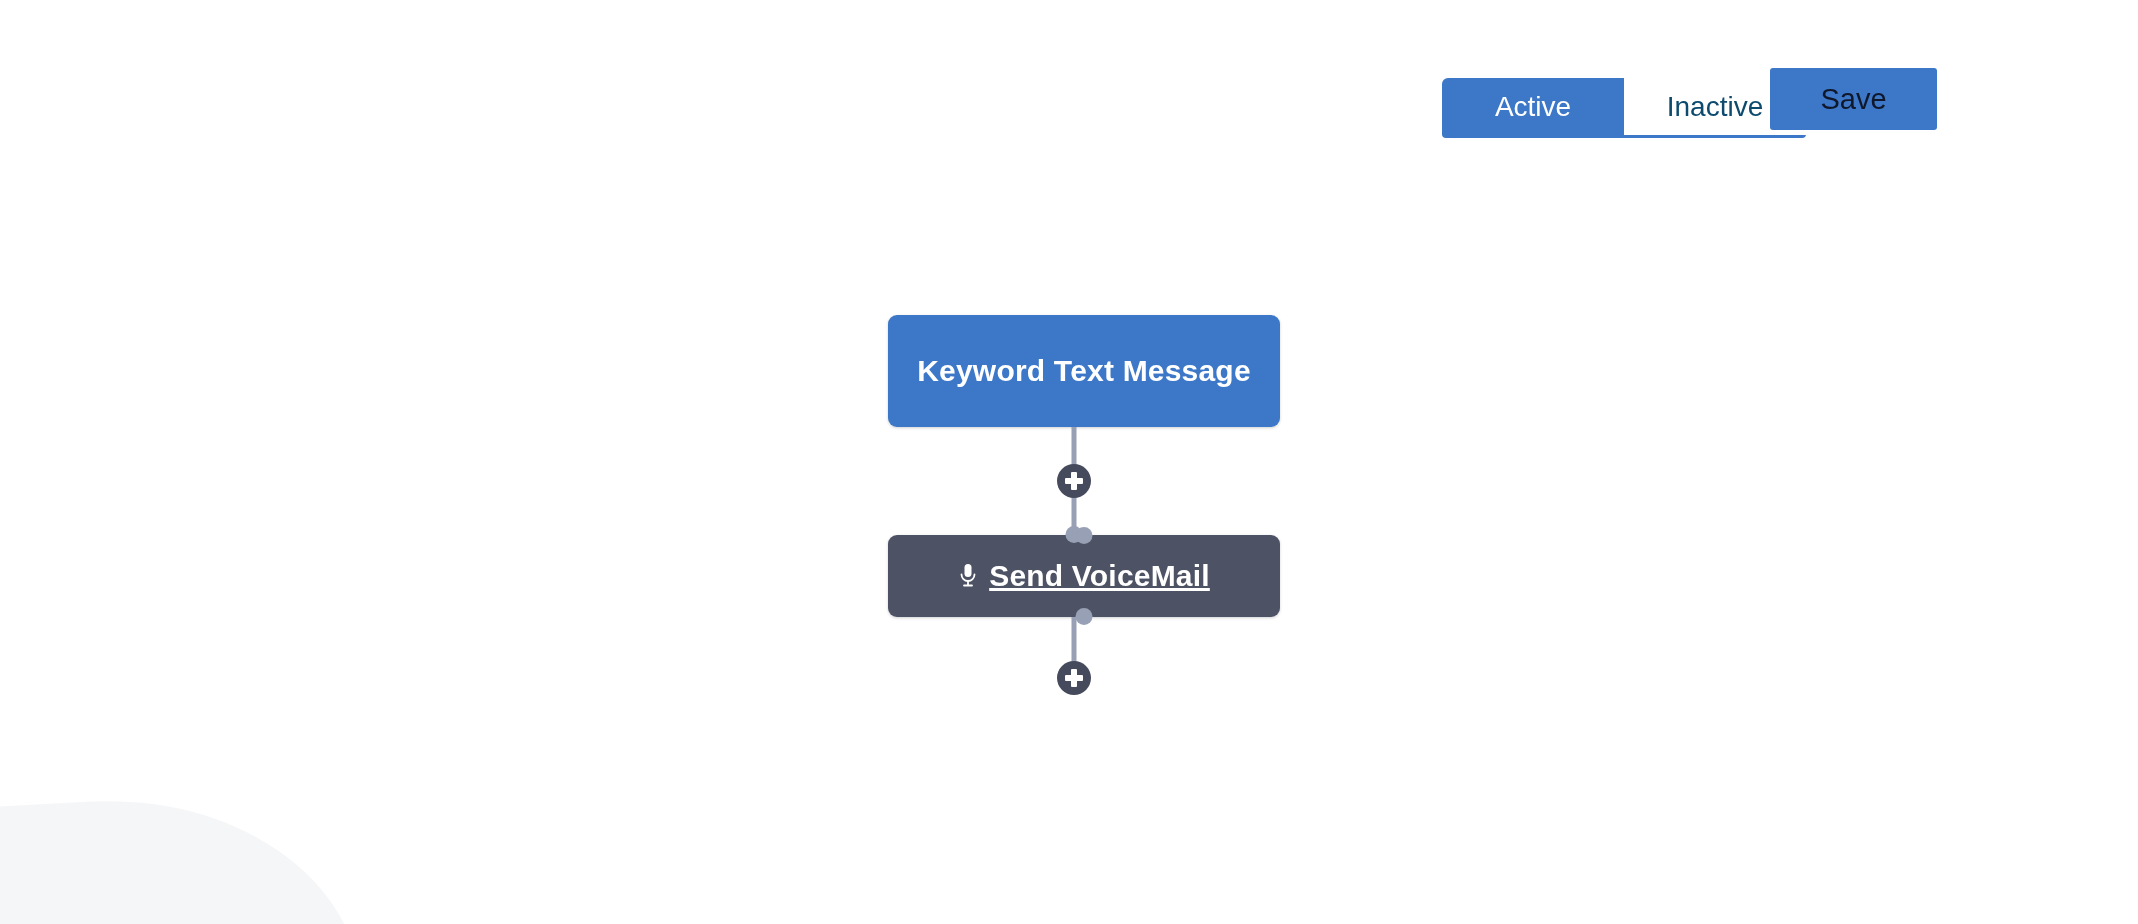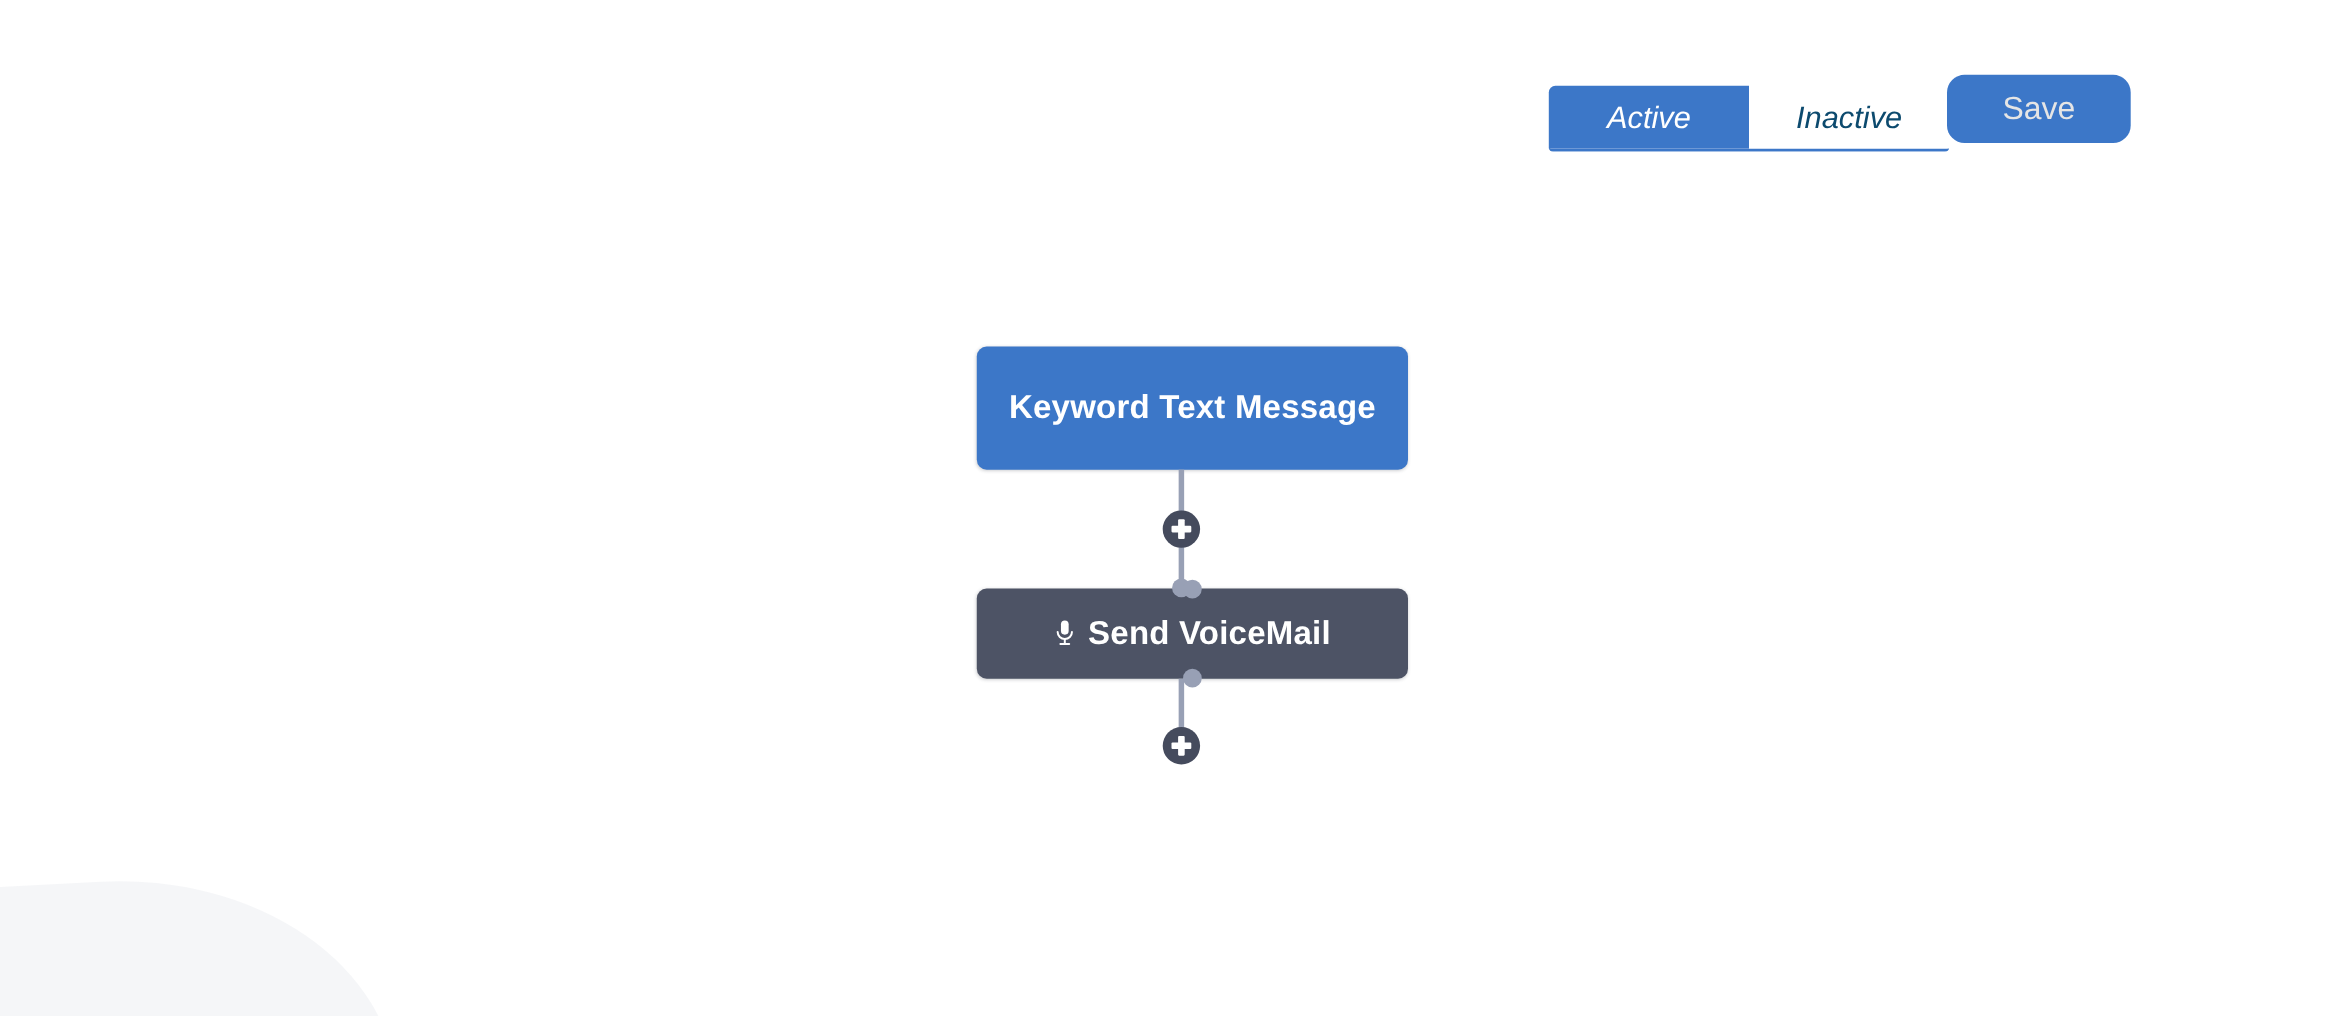--- a/index.html
+++ b/index.html
@@ -85,28 +85,27 @@
     font-size: 27px;
     color: #3d4b61;
     font-family: "Liberation Sans", sans-serif;
     outline: none;
   }
   .name-input::placeholder { color: #a9b2bf; }
 
   
   .toggle-group {
     position: absolute;
-    left: 1408px;
+    left: 1442px;
     top: 78px;
     display: flex;
     border-bottom: 3px solid #3c77c8;
     border-radius: 0 0 4px 4px;
     height: 57px;
     box-sizing: content-box;
-    font-style: italic;
   }
   .toggle-seg {
     width: 182px;
     height: 57px;
     display: flex;
     align-items: center;
     justify-content: center;
     font-size: 28px;
     cursor: pointer;
     user-select: none;
@@ -120,23 +119,23 @@
     background: #3c77c8;
     color: #ffffff;
   }
 
   
   .action-btn {
     position: absolute;
     top: 68px;
     height: 62px;
     border: none;
-    border-radius: 16px;
+    border-radius: 3px;
     background: #3c77c8;
-    color: #e5e5e5;
+    color: #0f172a;
     font-size: 29px;
     font-family: "Liberation Sans", sans-serif;
     cursor: pointer;
     padding: 0;
   }
   .btn-save { left: 1770px; width: 167px; }
   .btn-back { left: 1953px; width: 167px; }
 
   
   .canvas {
@@ -171,20 +170,21 @@
   .node-trigger {
     height: 112px;
     background: #3c77c8;
     font-size: 30px;
   }
   .node-action {
     height: 82px;
     background: #4d5365;
     font-size: 30px;
     gap: 11px;
+    text-decoration: underline;
   }
   .node-action .mic-icon {
     display: inline-flex;
     align-items: center;
   }
 
   
   .connector {
     position: relative;
     width: 372px;

